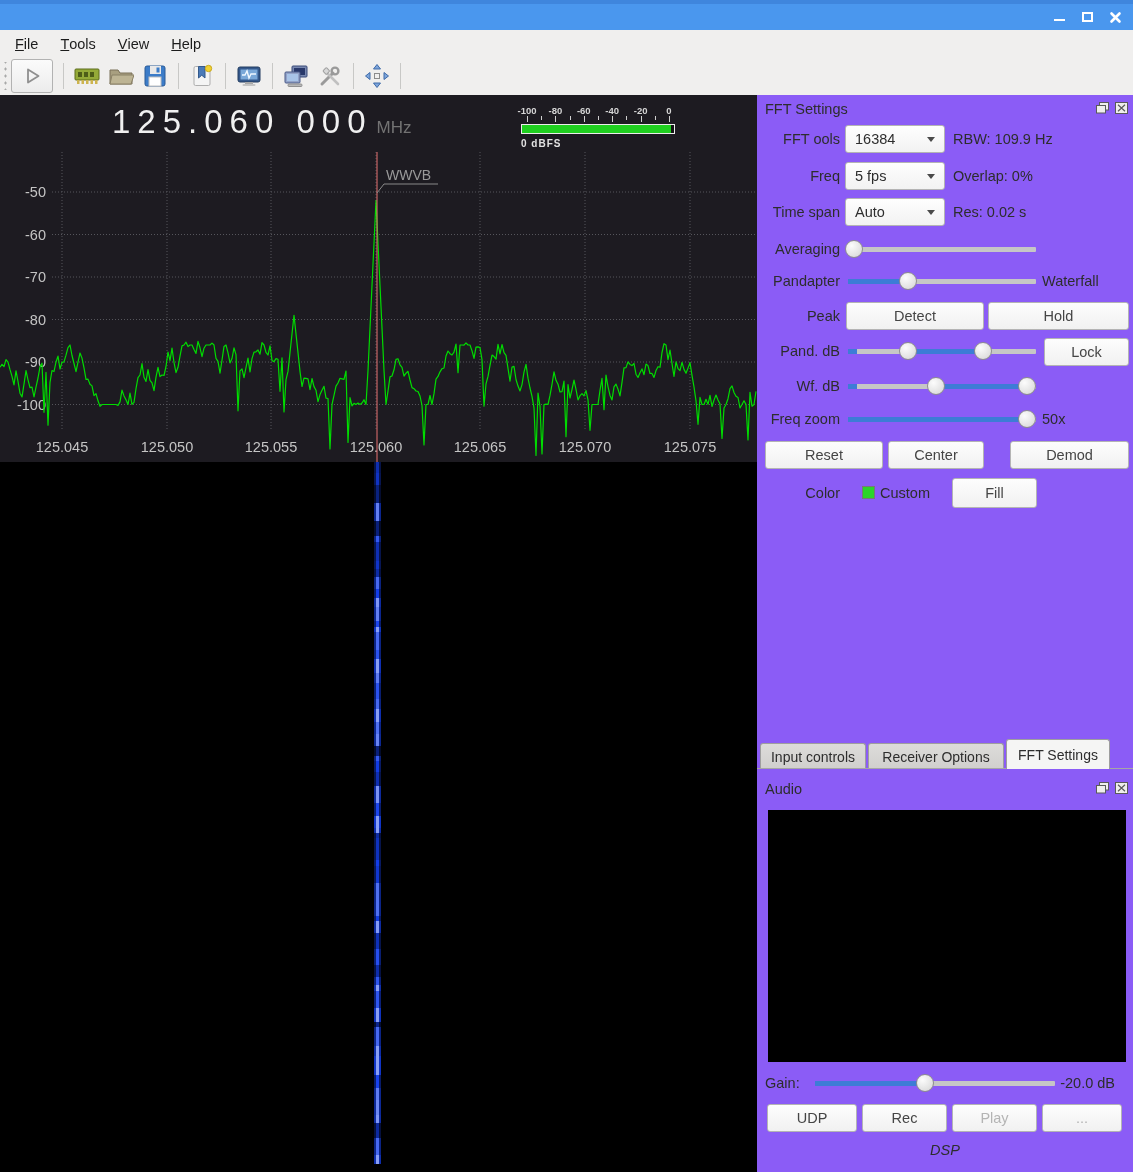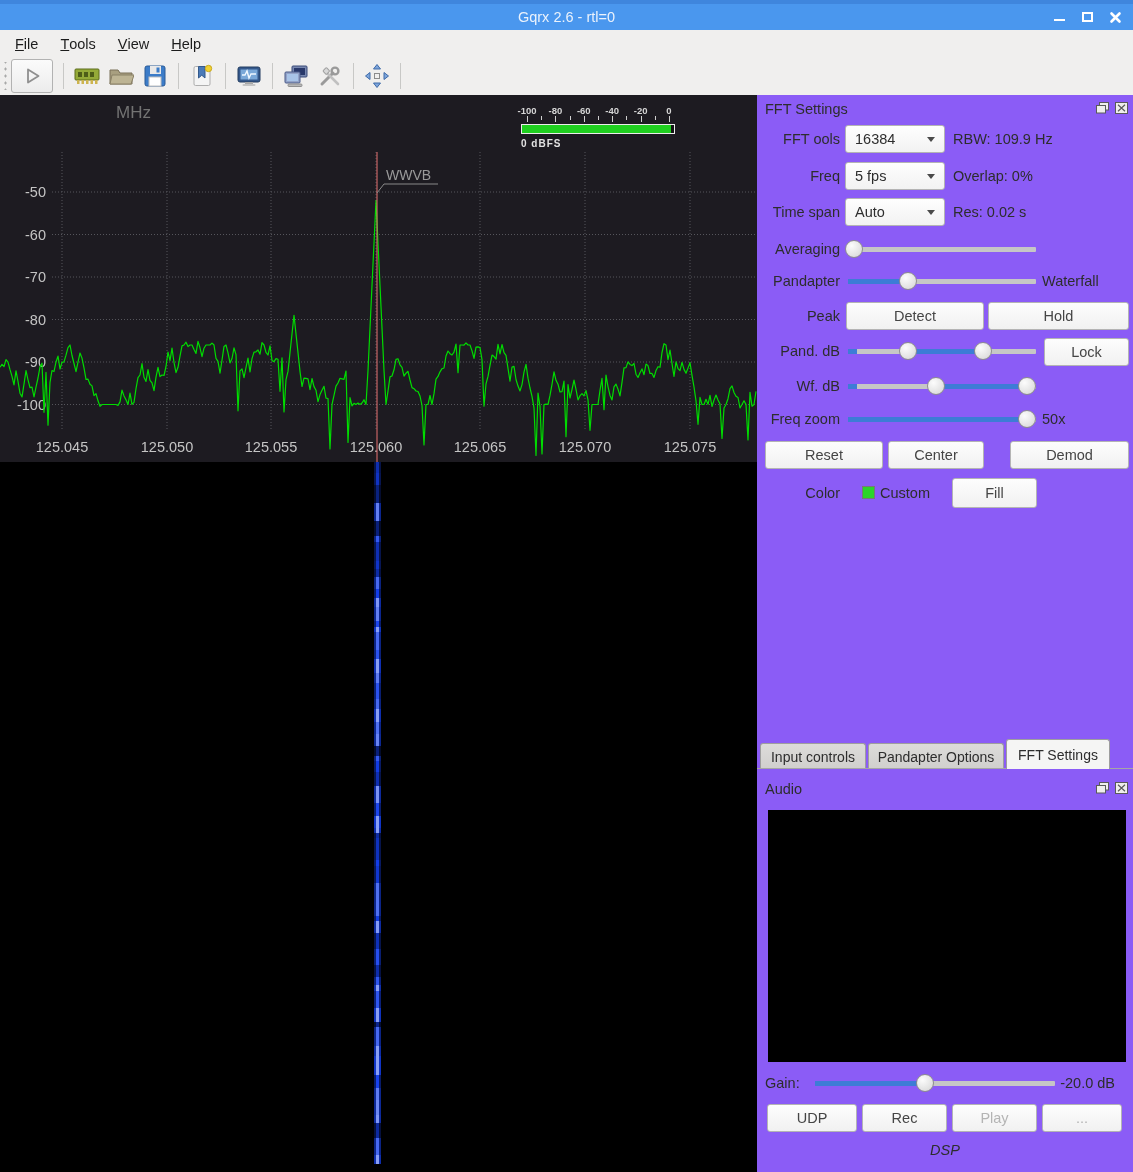--- a/index.html
+++ b/index.html
@@ -87,21 +87,20 @@
 
   .audio-box{position:absolute;left:11px;top:715px;width:358px;height:252px;background:#000}
   .dsp{position:absolute;top:1047px;left:0;width:100%;text-align:center;font-style:italic}
 </style>
 </head>
 <body>
 
 <div class="window">
 
   <div class="titlebar">
-    <div class="title">Gqrx 2.6 - rtl=0</div>
     <div class="winbtns">
       <div class="wbtn">
           <span class="glyph-min"></span>
         </div>
       <div class="wbtn">
           <span class="glyph-max"></span>
         </div>
       <div class="wbtn">
         <svg width="13" height="13">
             <path d="M2.5 2.5 L10.5 10.5 M10.5 2.5 L2.5 10.5" stroke="#fff" stroke-width="2.6" stroke-linecap="round"></path>
@@ -201,20 +200,21 @@
             <path d="M24.5 13 L20 9.5 L20 16.5 Z"></path>
         </g>
         <rect x="10.5" y="10.5" width="5" height="5" fill="none" stroke="#8c8c8c"></rect>
       </svg>
     </div>
     <span class="tb-sep"></span>
   </div>
 
   <div class="spectrum">
     <div class="freq-display">
+      <span class="freq-digits">125.060 000</span>
       <span class="freq-unit">MHz</span>
     </div>
     <div class="meter">
       <div class="meter-labels" id="meter-labels">
           <span style="left: -9px;">-100</span>
           <span style="left: 19.4px;">-80</span>
           <span style="left: 47.8px;">-60</span>
           <span style="left: 76.2px;">-40</span>
           <span style="left: 104.6px;">-20</span>
           <span style="left: 133px;">0</span>
@@ -424,21 +424,21 @@
     <div class="btn" style="top:346px;left:131px;width:96px;height:28px">Center</div>
     <div class="btn" style="top:346px;left:253px;width:119px;height:28px">Demod</div>
 
     <div class="rp-label" style="top:383px;line-height:30px">Color</div>
     <span class="swatch" style="top: 391px; left: 105px; background: rgb(43, 212, 43);"></span>
     <div class="rp-side" style="top:383px;left:123px;line-height:30px">Custom</div>
     <div class="btn" style="top:383px;left:195px;width:85px;height:30px">Fill</div>
 
     <div class="tabbar">
       <div class="tab" style="left:3px;width:106px">Input controls</div>
-      <div class="tab" style="left:111px;width:136px">Pandapter Options</div>
+      <div class="tab" style="left:111px;width:136px">Receiver Options</div>
       <div class="tab active" style="left:249px;width:104px">FFT Settings</div>
     </div>
 
     <div class="dock-title" style="top:686px">Audio</div>
     <div class="dock-icons" style="top:687px">
       <span>
           <svg width="13" height="12">
             <rect x="3.5" y="0.5" width="9" height="7.5" fill="#efeeec" stroke="#5a5a5a"></rect>
             <rect x="0.5" y="3.5" width="9" height="7.5" fill="#efeeec" stroke="#5a5a5a"></rect>
           </svg>

